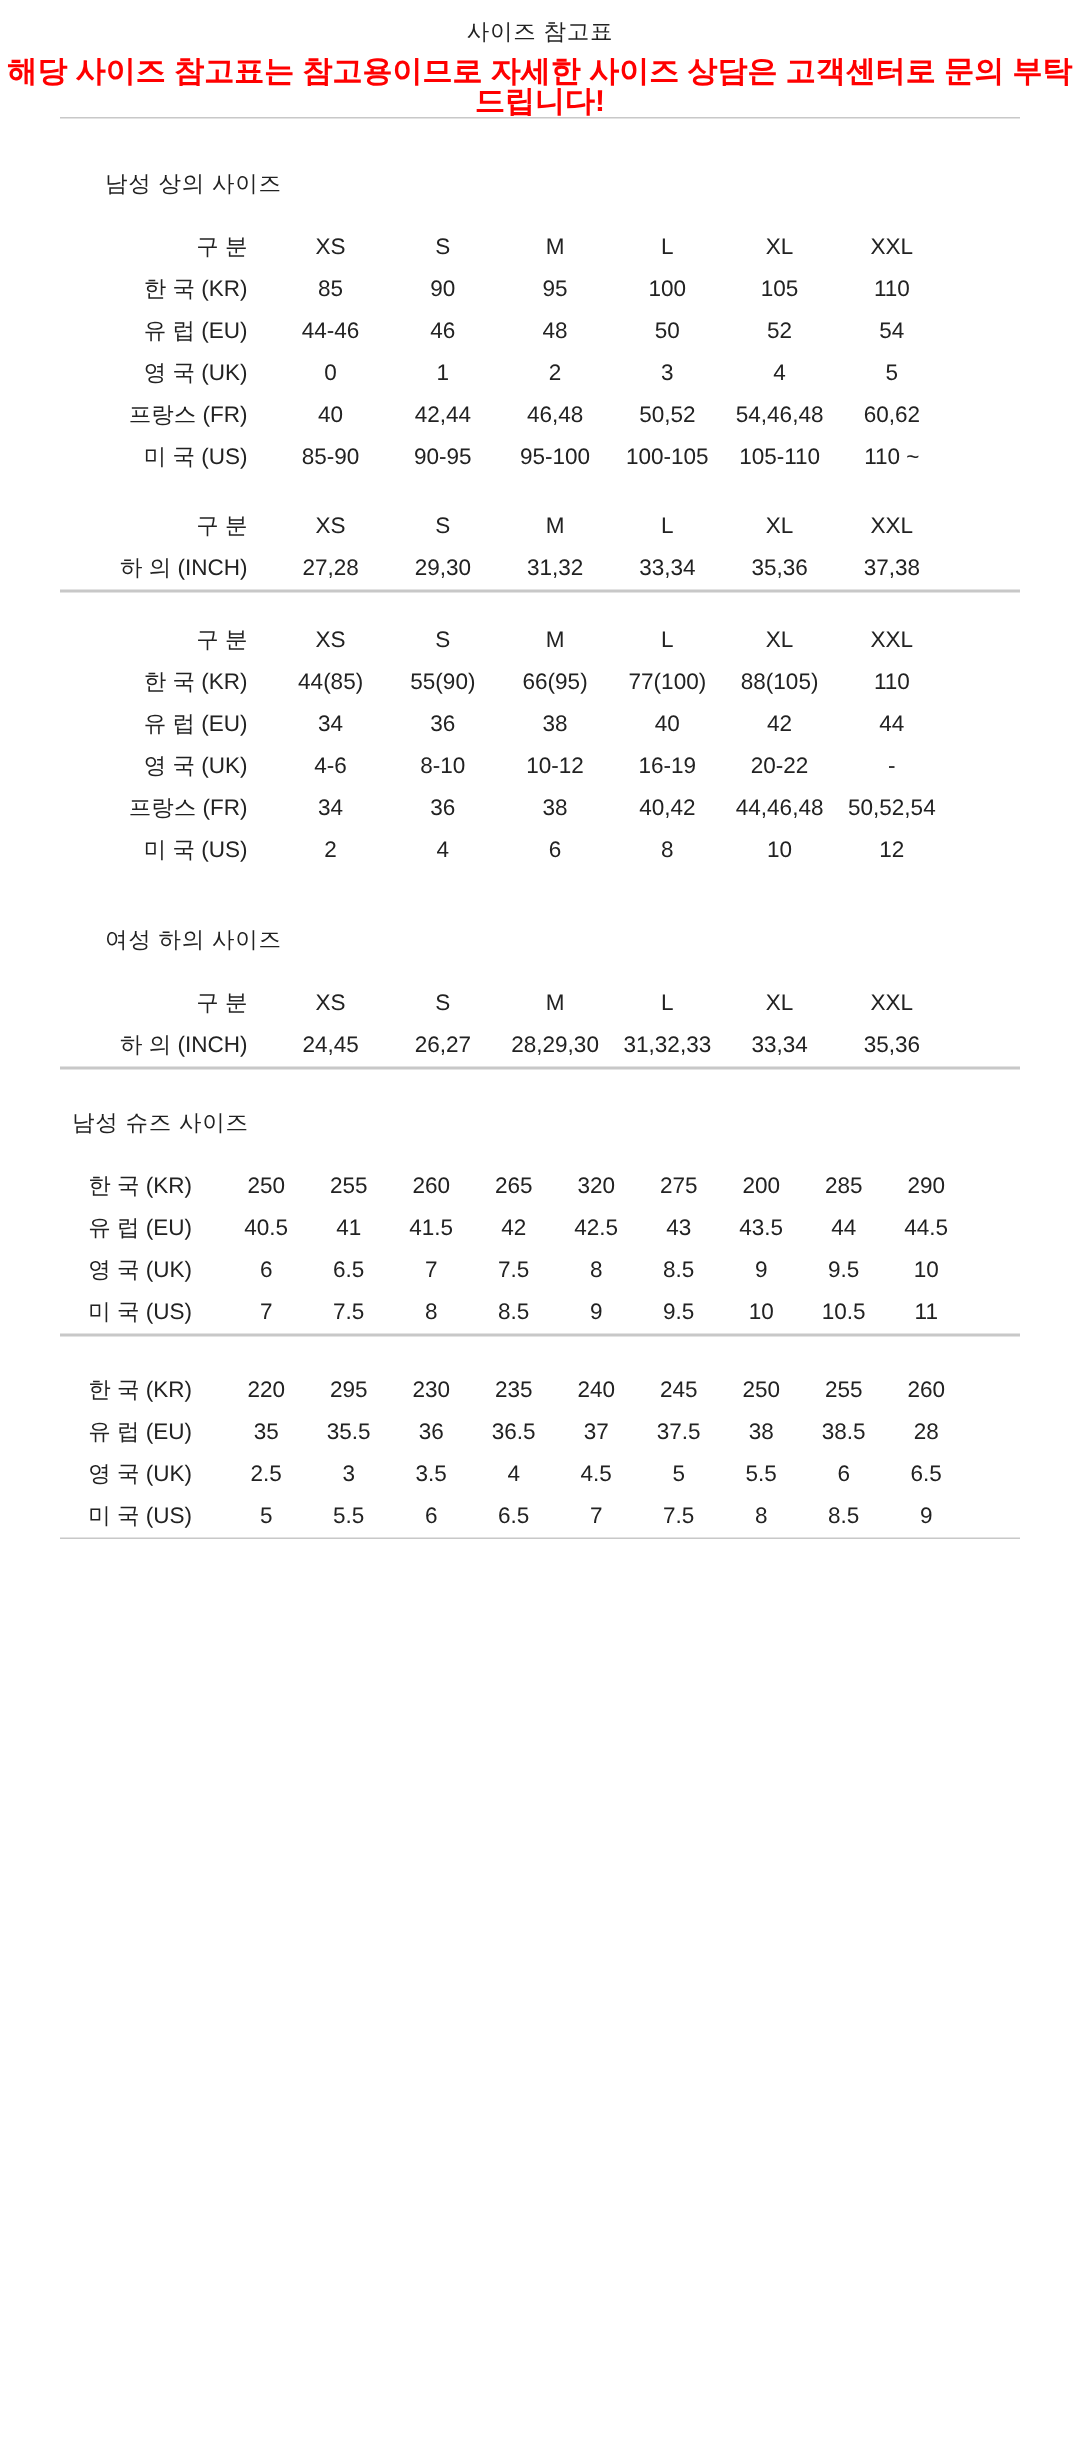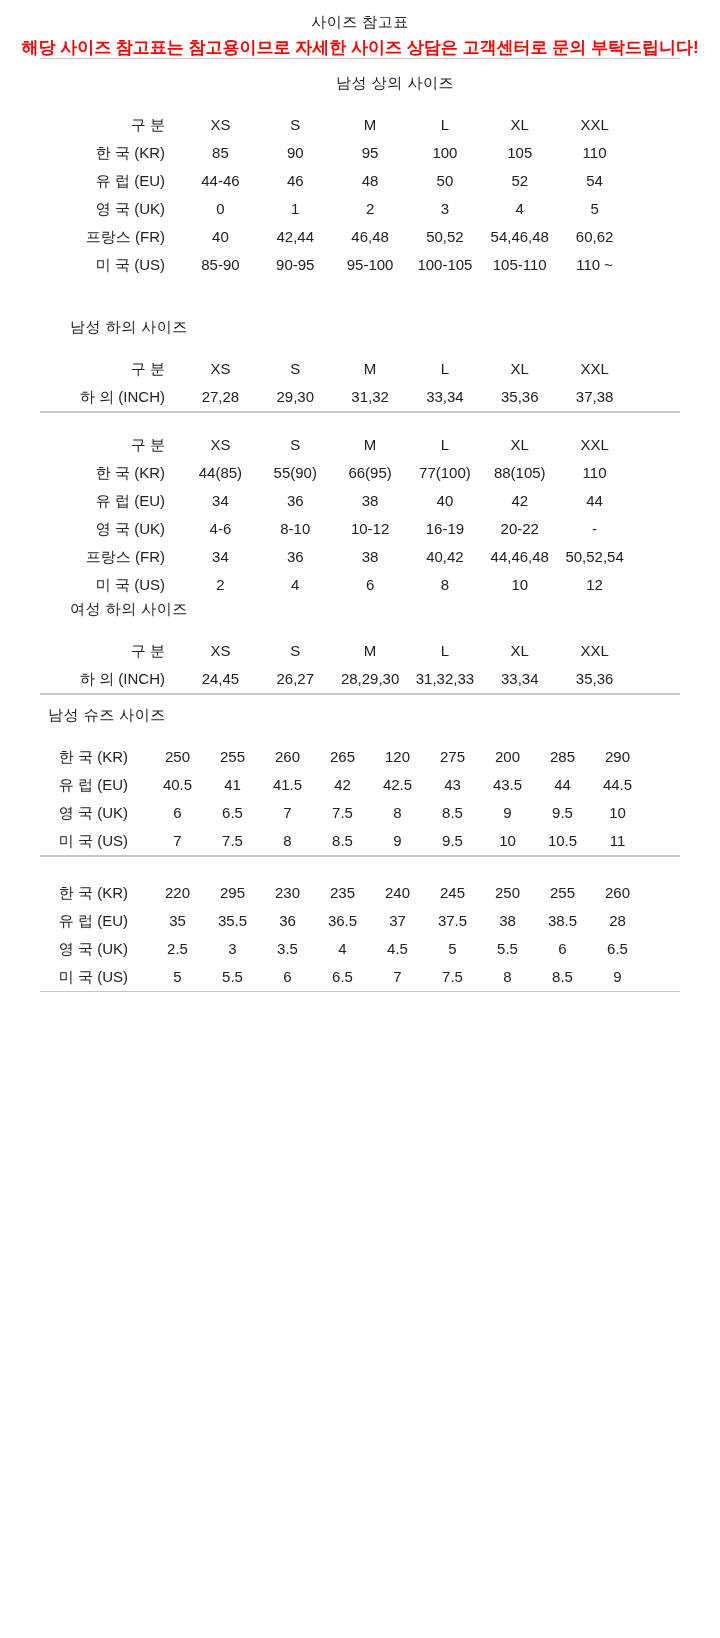--- a/index.html
+++ b/index.html
@@ -17,21 +17,21 @@
     padding-top:12px;
     text-align:center;
     font-size:15px;
     line-height:20px;
     letter-spacing:0.5px;
     color:var(--text,#222222);
   }
   .notice {
     margin-top:6px;
     text-align:center;
-    font-size:17px;
+    font-size:20px;
     line-height:20px;
     font-weight:700;
     color:var(--notice,#ff0000);
   }
   hr.divider {
     border:none;
     border-top:1px solid var(--divider,#c8c8c8);
     margin:0 40px;
     height:0;
   }
@@ -44,25 +44,25 @@
   .hr7 { margin-top:120px; }
   .hr8 { margin-top:32px; }
   .heading {
     margin:0 0 0 70px;
     font-size:15px;
     line-height:20px;
     font-weight:400;
     letter-spacing:0.5px;
   }
   .heading.shoes { margin-left:48px; }
-  .h-mens-tops      { margin-top:14px;text-align:center; }
+  .h-mens-tops      { margin-top:34px; }
   .h-mens-bottoms   { margin-top:38px; }
   .h-womens-tops    { margin-top:30px; }
-  .h-womens-bottoms { }
-  .h-mens-shoes     { margin-top:10px; }
+  .h-womens-bottoms { margin-top:36px; }
+  .h-mens-shoes     { margin-top:26px; }
   .h-womens-shoes   { margin-top:32px; }
   .table {
     display:grid;
     margin-top:18px;
     font-size:15px;
   }
   .table.clothing {
     margin-left:70px;
     width:562px;
     grid-template-columns:113px repeat(6,1fr);
@@ -135,21 +135,20 @@
         <div class="cell">85-90</div>
         <div class="cell">90-95</div>
         <div class="cell">95-100</div>
         <div class="cell">100-105</div>
         <div class="cell">105-110</div>
         <div class="cell">110 ~</div>
       </div>
   </section>
 
   <section>
-    <h2 class="heading h-mens-bottoms">남성 하의 사이즈</h2>
     <div class="table clothing">
         <div class="cell label">구 분</div>
         <div class="cell">XS</div>
         <div class="cell">S</div>
         <div class="cell">M</div>
         <div class="cell">L</div>
         <div class="cell">XL</div>
         <div class="cell">XXL</div>
         <div class="cell label">하 의 (INCH)</div>
         <div class="cell">27,28</div>
@@ -235,21 +234,21 @@
   <hr class="divider hr5">
 
   <section>
     <h2 class="heading shoes h-mens-shoes">남성 슈즈 사이즈</h2>
     <div class="table shoes">
         <div class="cell label">한 국 (KR)</div>
         <div class="cell">250</div>
         <div class="cell">255</div>
         <div class="cell">260</div>
         <div class="cell">265</div>
-        <div class="cell">120</div>
+        <div class="cell">320</div>
         <div class="cell">275</div>
         <div class="cell">200</div>
         <div class="cell">285</div>
         <div class="cell">290</div>
         <div class="cell label">유 럽 (EU)</div>
         <div class="cell">40.5</div>
         <div class="cell">41</div>
         <div class="cell">41.5</div>
         <div class="cell">42</div>
         <div class="cell">42.5</div>

